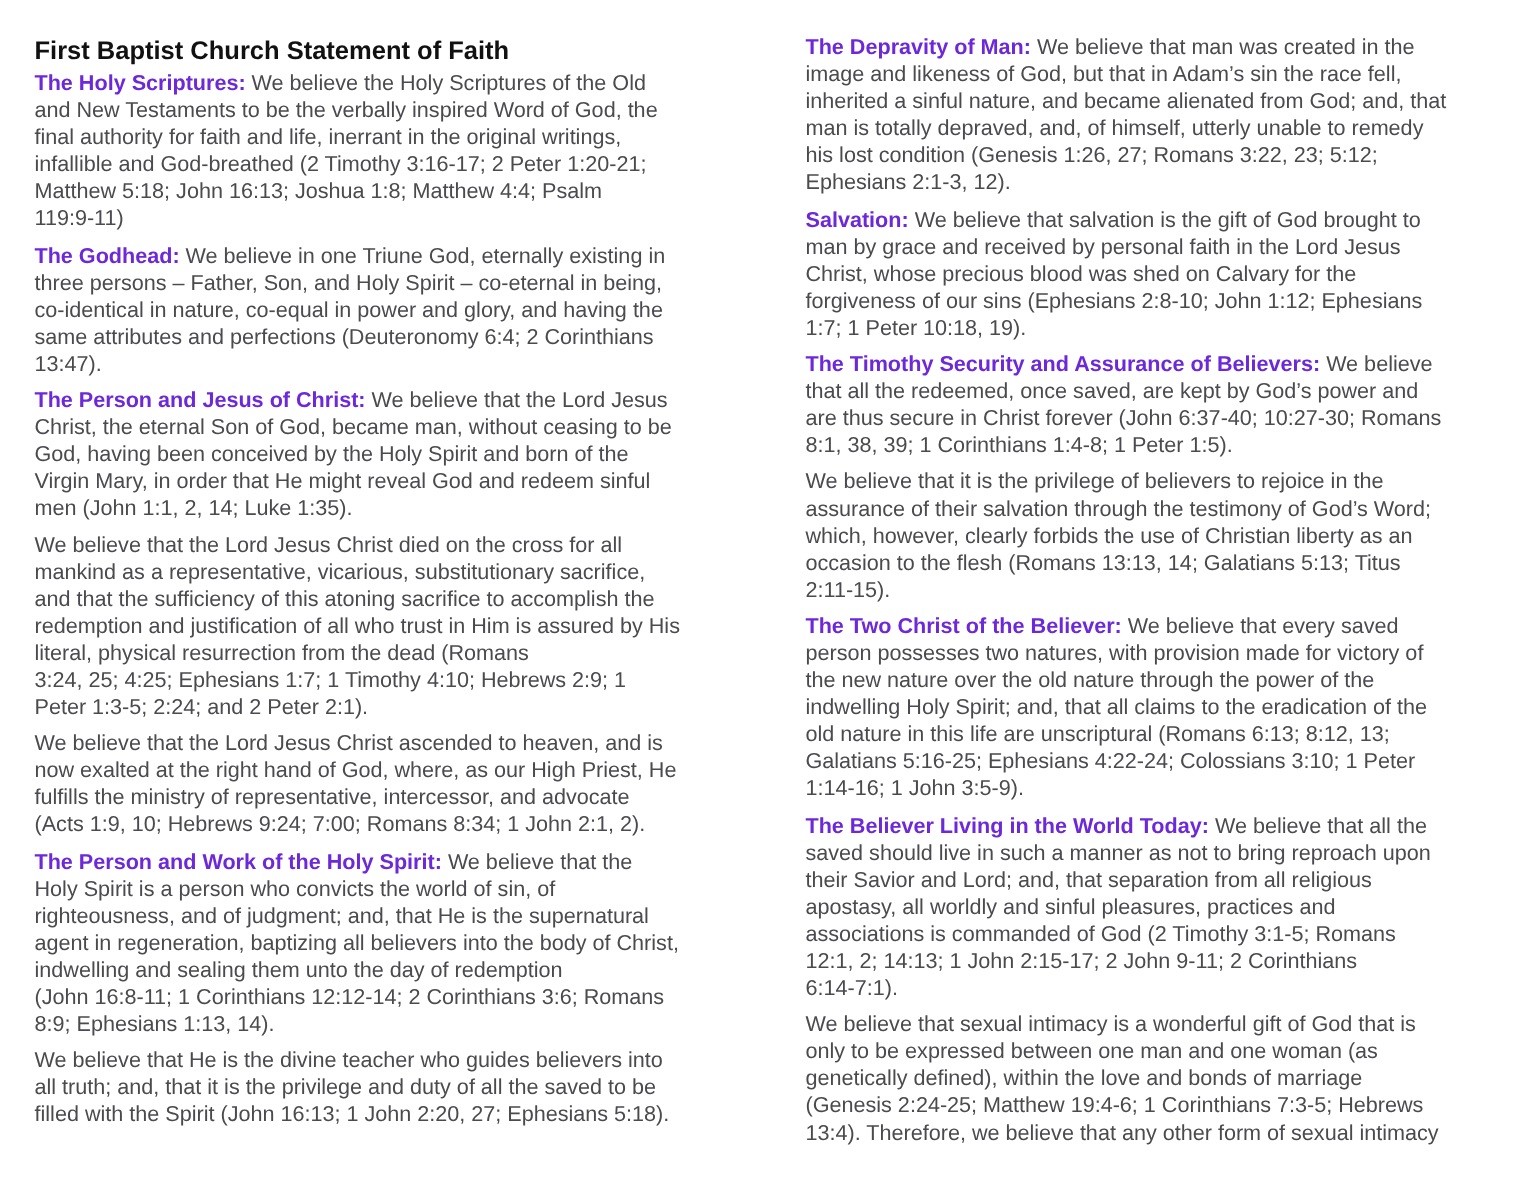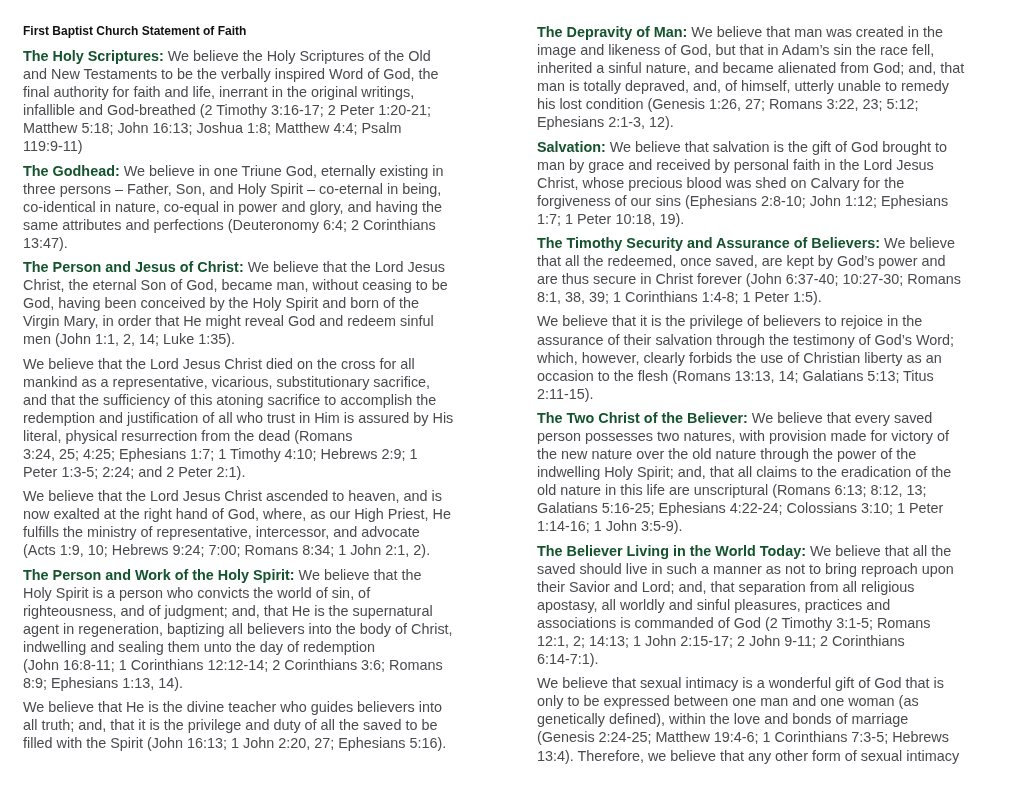--- a/index.html
+++ b/index.html
@@ -1,24 +1,24 @@
 <!DOCTYPE html>
 <html><head>
 <meta charset="utf-8">
 <style>
   html, body { margin: 0; padding: 0; background: #ffffff; }
   body { width: 1024px; height: 791px; overflow: hidden; position: relative;
          font-family: "Liberation Sans", sans-serif; color: #4a4a4f; }
   .col { position: absolute; top: 0; }
   .col-left { left: 23px; width: 470px; }
   .col-right { left: 537px; width: 470px; }
-  .title { position: absolute; left: 23px; top: 24px; font-size: 12px; font-weight: bold;
+  .title { position: absolute; left: 23px; top: 24px; font-size: 17px; font-weight: bold;
            color: #111111; margin: 0; letter-spacing: 0; }
   .para { font-size: 14.4px; line-height: 18.1px; margin: 0 0 6px 0; white-space: pre-line; }
-  .head { font-weight: bold; color: #14532d; }
+  .head { font-weight: bold; color: #6d28d9; }
   .col-left .stack { position: absolute; top: 47px; left: 0; width: 470px; }
   .col-right .stack { position: absolute; top: 23px; left: 0; width: 470px; }
 </style>
 </head>
 <body>
 
 <h1 class="title">First Baptist Church Statement of Faith</h1>
 
 <div class="col col-left">
   <div class="stack">
@@ -51,21 +51,21 @@
 (Acts 1:9, 10; Hebrews 9:24; 7:00; Romans 8:34; 1 John 2:1, 2).</span></p>
     <p class="para"><span class="head">The Person and Work of the Holy Spirit:</span><span> We believe that the
 Holy Spirit is a person who convicts the world of sin, of
 righteousness, and of judgment; and, that He is the supernatural
 agent in regeneration, baptizing all believers into the body of Christ,
 indwelling and sealing them unto the day of redemption
 (John 16:8-11; 1 Corinthians 12:12-14; 2 Corinthians 3:6; Romans
 8:9; Ephesians 1:13, 14).</span></p>
     <p class="para"><span class="head"></span><span>We believe that He is the divine teacher who guides believers into
 all truth; and, that it is the privilege and duty of all the saved to be
-filled with the Spirit (John 16:13; 1 John 2:20, 27; Ephesians 5:16).</span></p>
+filled with the Spirit (John 16:13; 1 John 2:20, 27; Ephesians 5:18).</span></p>
   </div>
 </div>
 
 <div class="col col-right">
   <div class="stack">
     <p class="para"><span class="head">The Depravity of Man:</span><span> We believe that man was created in the
 image and likeness of God, but that in Adam’s sin the race fell,
 inherited a sinful nature, and became alienated from God; and, that
 man is totally depraved, and, of himself, utterly unable to remedy
 his lost condition (Genesis 1:26, 27; Romans 3:22, 23;  5:12;

